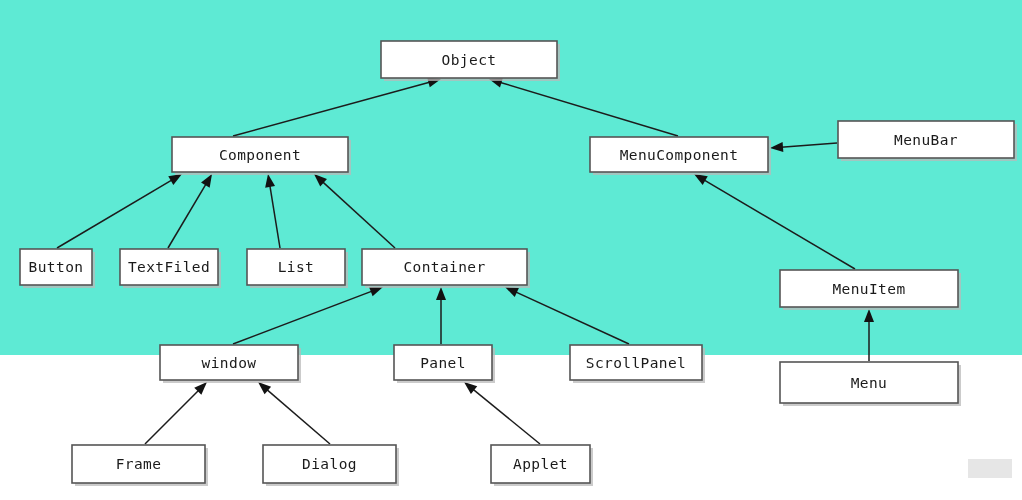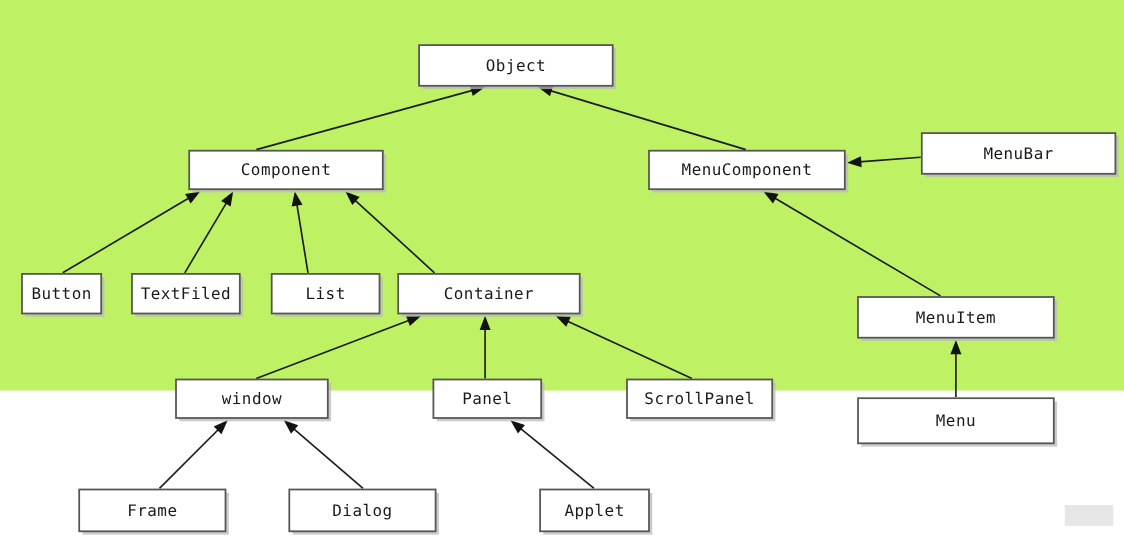--- a/index.html
+++ b/index.html
@@ -11,21 +11,21 @@
   body {
     width: 1022px;
     height: 500px;
     overflow: hidden;
     font-family: "DejaVu Sans Mono", "Liberation Mono", monospace;
   }
   #diagram-root {
     position: relative;
     width: 1022px;
     height: 355px;
-    background: #bef264;
+    background: #5eead4;
   }
   svg#diagram-svg {
     position: absolute;
     left: 0;
     top: 0;
     width: 1022px;
     height: 500px;
     display: block;
   }
   .node-box {

